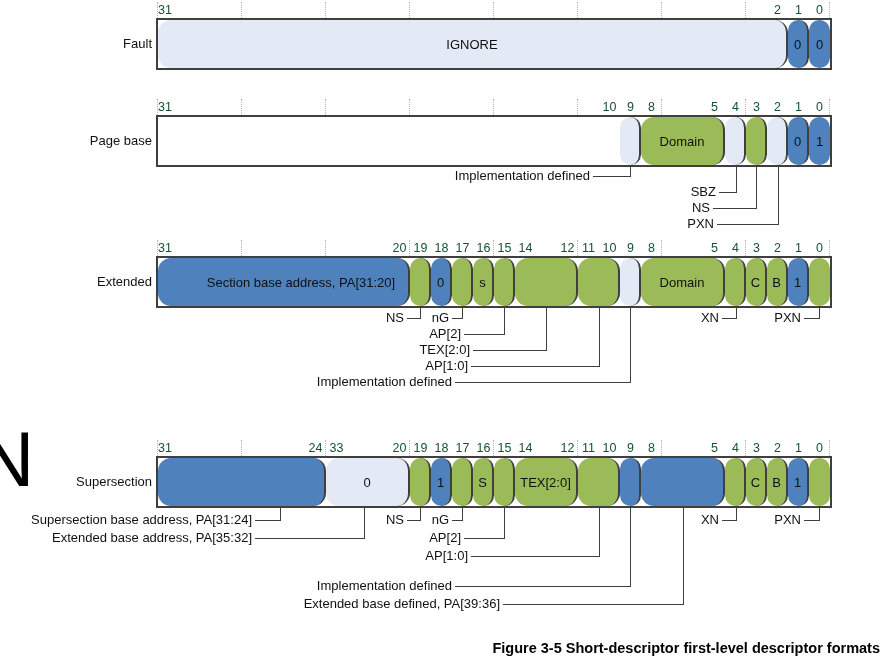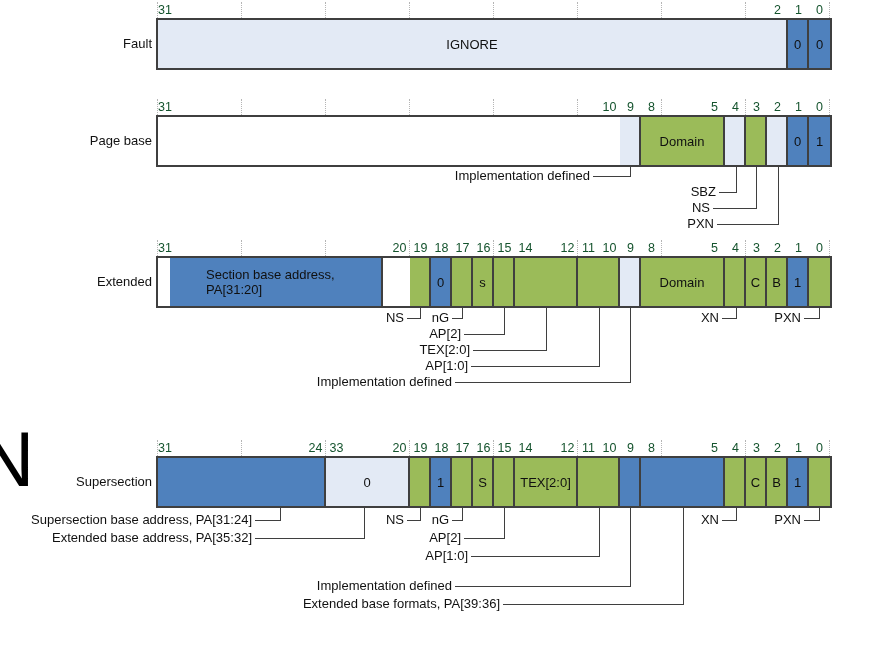--- a/index.html
+++ b/index.html
@@ -3,21 +3,21 @@
 <meta charset="utf-8">
 <style>
   html,body{margin:0;padding:0;background:#fff;}
   #page{position:relative;width:894px;height:672px;background:#ffffff;overflow:hidden;
         font-family:"Liberation Sans",sans-serif;color:#111;}
   .rowlabel{position:absolute;width:152px;text-align:right;font-size:13px;height:18px;line-height:18px;color:#111;}
   .tick{position:absolute;width:34px;text-align:center;font-size:12.5px;height:15px;line-height:15px;color:#14532d;}
   .dotline{position:absolute;width:0;height:18px;border-left:1px dotted #b5b5b5;}
   .fbox{position:absolute;border:2px solid #3f3f3f;box-sizing:border-box;background:#fff;}
   .cell{position:absolute;top:0;height:100%;box-sizing:border-box;display:flex;
-        align-items:center;justify-content:center;font-size:13px;color:#101010;overflow:hidden;}
+        align-items:center;justify-content:center;font-size:13px;color:#101010;overflow:hidden;border-radius:13px;}
   .blue{background:#4f81bd;}
   .green{background:#9bbb59;}
   .light{background:#e3eaf5;}
   .clabel{position:absolute;width:340px;text-align:right;font-size:13px;height:16px;line-height:16px;white-space:nowrap;color:#111;}
   .cline{position:absolute;border-bottom:1.5px solid #3f3f3f;border-right:1.5px solid #3f3f3f;}
   #big-letter{position:absolute;left:-22px;top:420px;font-size:78px;color:#000;line-height:1;}
   #caption{position:absolute;right:14px;top:640px;font-size:14.5px;font-weight:bold;color:#000;white-space:nowrap;}
 </style>
 </head>
 <body>
@@ -104,21 +104,21 @@
       <div class="tick" style="top: 241px; left: 592.5px;">10</div>
       <div class="tick" style="top: 241px; left: 613.5px;">9</div>
       <div class="tick" style="top: 241px; left: 634.5px;">8</div>
       <div class="tick" style="top: 241px; left: 697.5px;">5</div>
       <div class="tick" style="top: 241px; left: 718.5px;">4</div>
       <div class="tick" style="top: 241px; left: 739.5px;">3</div>
       <div class="tick" style="top: 241px; left: 760.5px;">2</div>
       <div class="tick" style="top: 241px; left: 781.5px;">1</div>
       <div class="tick" style="top: 241px; left: 802.5px;">0</div>
       <div class="fbox" style="left: 156px; top: 256px; width: 676px; height: 52px;">
-        <div class="cell blue" style="left: 12px; width: 213px; border-right: 2px solid rgb(63, 63, 63); padding-left: 36px;">Section base address, PA[31:20]</div>
+        <div class="cell blue" style="left: 0px; width: 252px; border-right: 2px solid rgb(63, 63, 63); padding-left: 36px;">Section base address, PA[31:20]</div>
         <div class="cell green" style="left: 252px; width: 21px; border-right: 2px solid rgb(63, 63, 63);"></div>
         <div class="cell blue" style="left: 273px; width: 21px; border-right: 2px solid rgb(63, 63, 63);">0</div>
         <div class="cell green" style="left: 294px; width: 21px; border-right: 2px solid rgb(63, 63, 63);"></div>
         <div class="cell green" style="left: 315px; width: 21px; border-right: 2px solid rgb(63, 63, 63);">s</div>
         <div class="cell green" style="left: 336px; width: 21px; border-right: 2px solid rgb(63, 63, 63);"></div>
         <div class="cell green" style="left: 357px; width: 63px; border-right: 2px solid rgb(63, 63, 63);"></div>
         <div class="cell green" style="left: 420px; width: 42px; border-right: 2px solid rgb(63, 63, 63);"></div>
         <div class="cell light" style="left: 462px; width: 21px; border-right: 2px solid rgb(63, 63, 63);"></div>
         <div class="cell green" style="left: 483px; width: 84px; border-right: 2px solid rgb(63, 63, 63);">Domain</div>
         <div class="cell green" style="left: 567px; width: 21px; border-right: 2px solid rgb(63, 63, 63);"></div>
@@ -199,20 +199,21 @@
       <div class="clabel" style="left: 64px; top: 512px;">NS</div>
       <div class="cline" style="left: 407px; top: 508px; width: 13px; height: 12px;"></div>
       <div class="clabel" style="left: 109px; top: 512px;">nG</div>
       <div class="cline" style="left: 452px; top: 508px; width: 10px; height: 12px;"></div>
       <div class="clabel" style="left: 121px; top: 530px;">AP[2]</div>
       <div class="cline" style="left: 464px; top: 508px; width: 40px; height: 30px;"></div>
       <div class="clabel" style="left: 128px; top: 548px;">AP[1:0]</div>
       <div class="cline" style="left: 471px; top: 508px; width: 128px; height: 48px;"></div>
       <div class="clabel" style="left: 112px; top: 578px;">Implementation defined</div>
       <div class="cline" style="left: 455px; top: 508px; width: 175px; height: 78px;"></div>
-      <div class="clabel" style="left: 160px; top: 596px;">Extended base formats, PA[39:36]</div>
+      <div class="clabel" style="left: 160px; top: 596px;">Extended base defined, PA[39:36]</div>
       <div class="cline" style="left: 503px; top: 508px; width: 180px; height: 96px;"></div>
       <div class="clabel" style="left: 379px; top: 512px;">XN</div>
       <div class="cline" style="left: 722px; top: 508px; width: 14px; height: 12px;"></div>
       <div class="clabel" style="left: 461px; top: 512px;">PXN</div>
       <div class="cline" style="left: 804px; top: 508px; width: 15px; height: 12px;"></div>
     </div>
+  <div id="caption">Figure 3-5 Short-descriptor first-level descriptor formats</div>
 </div>
 
 </body></html>

